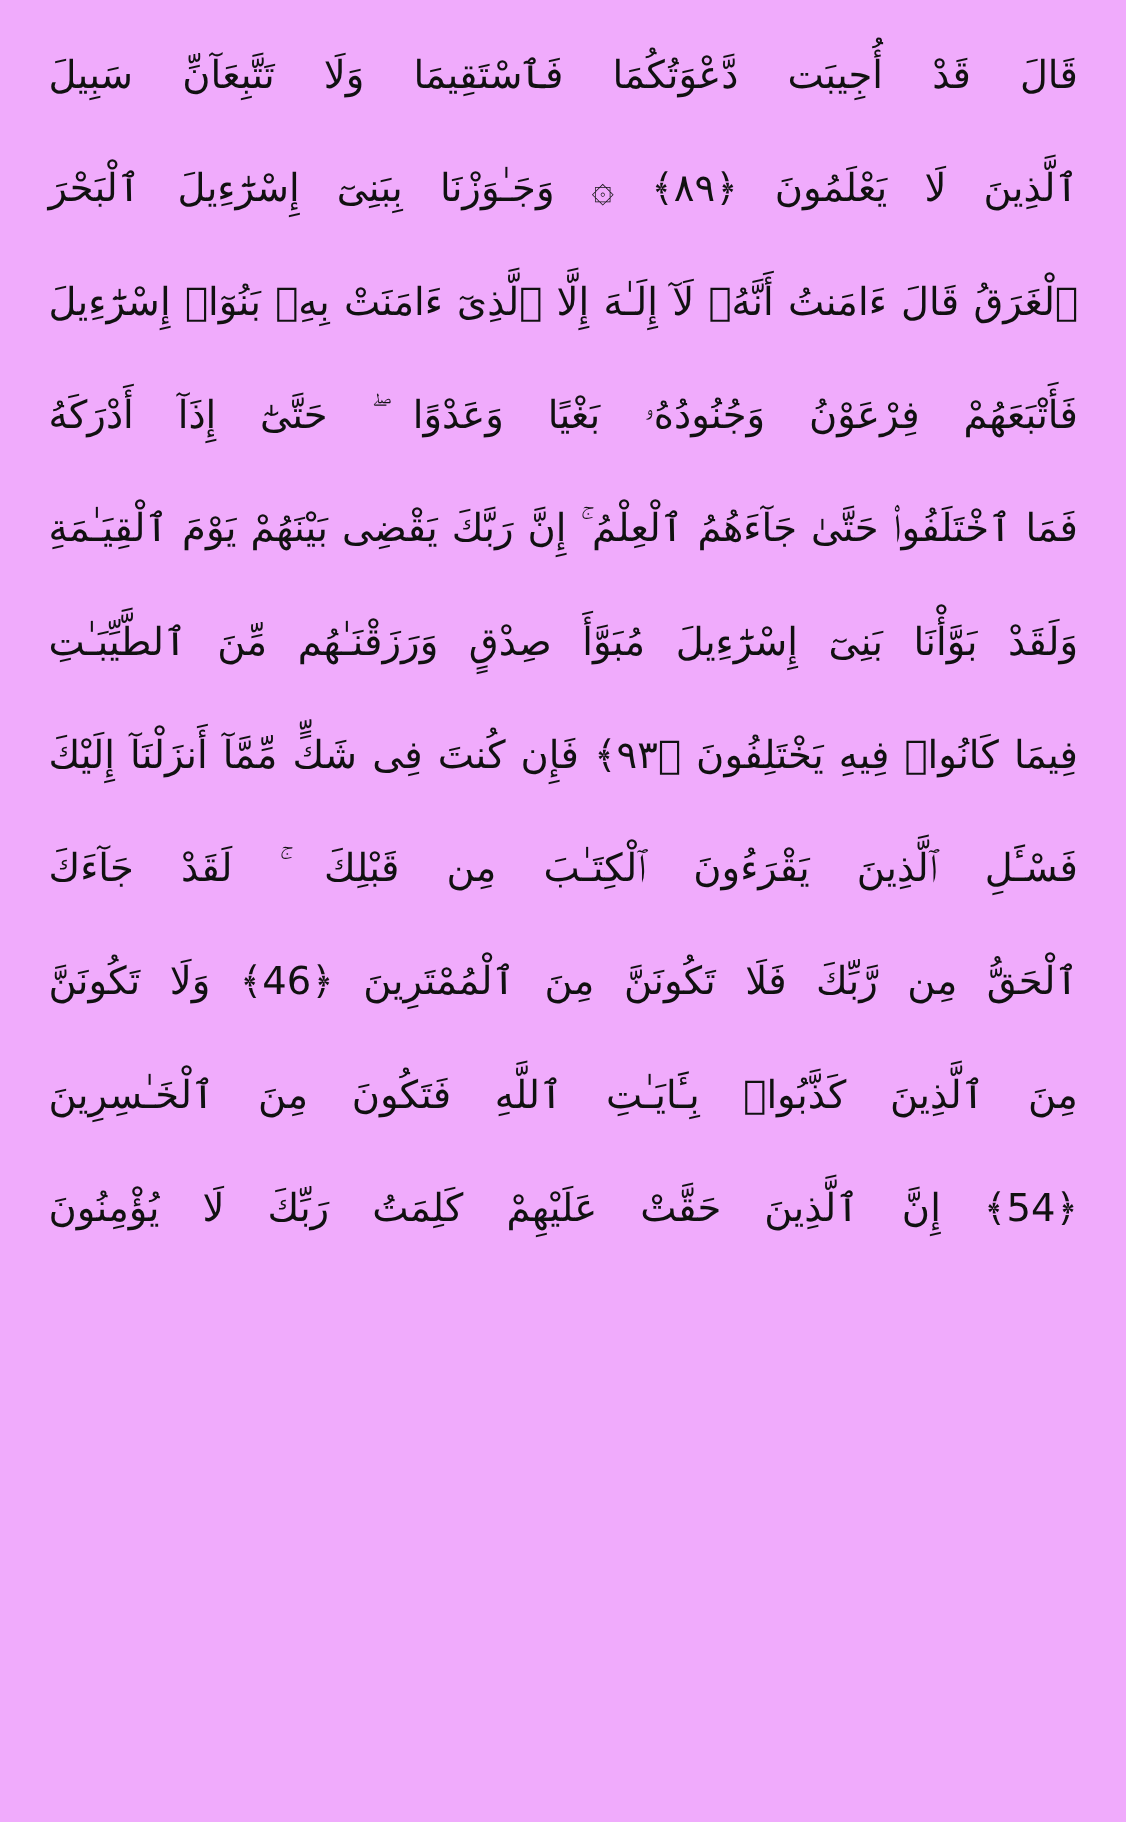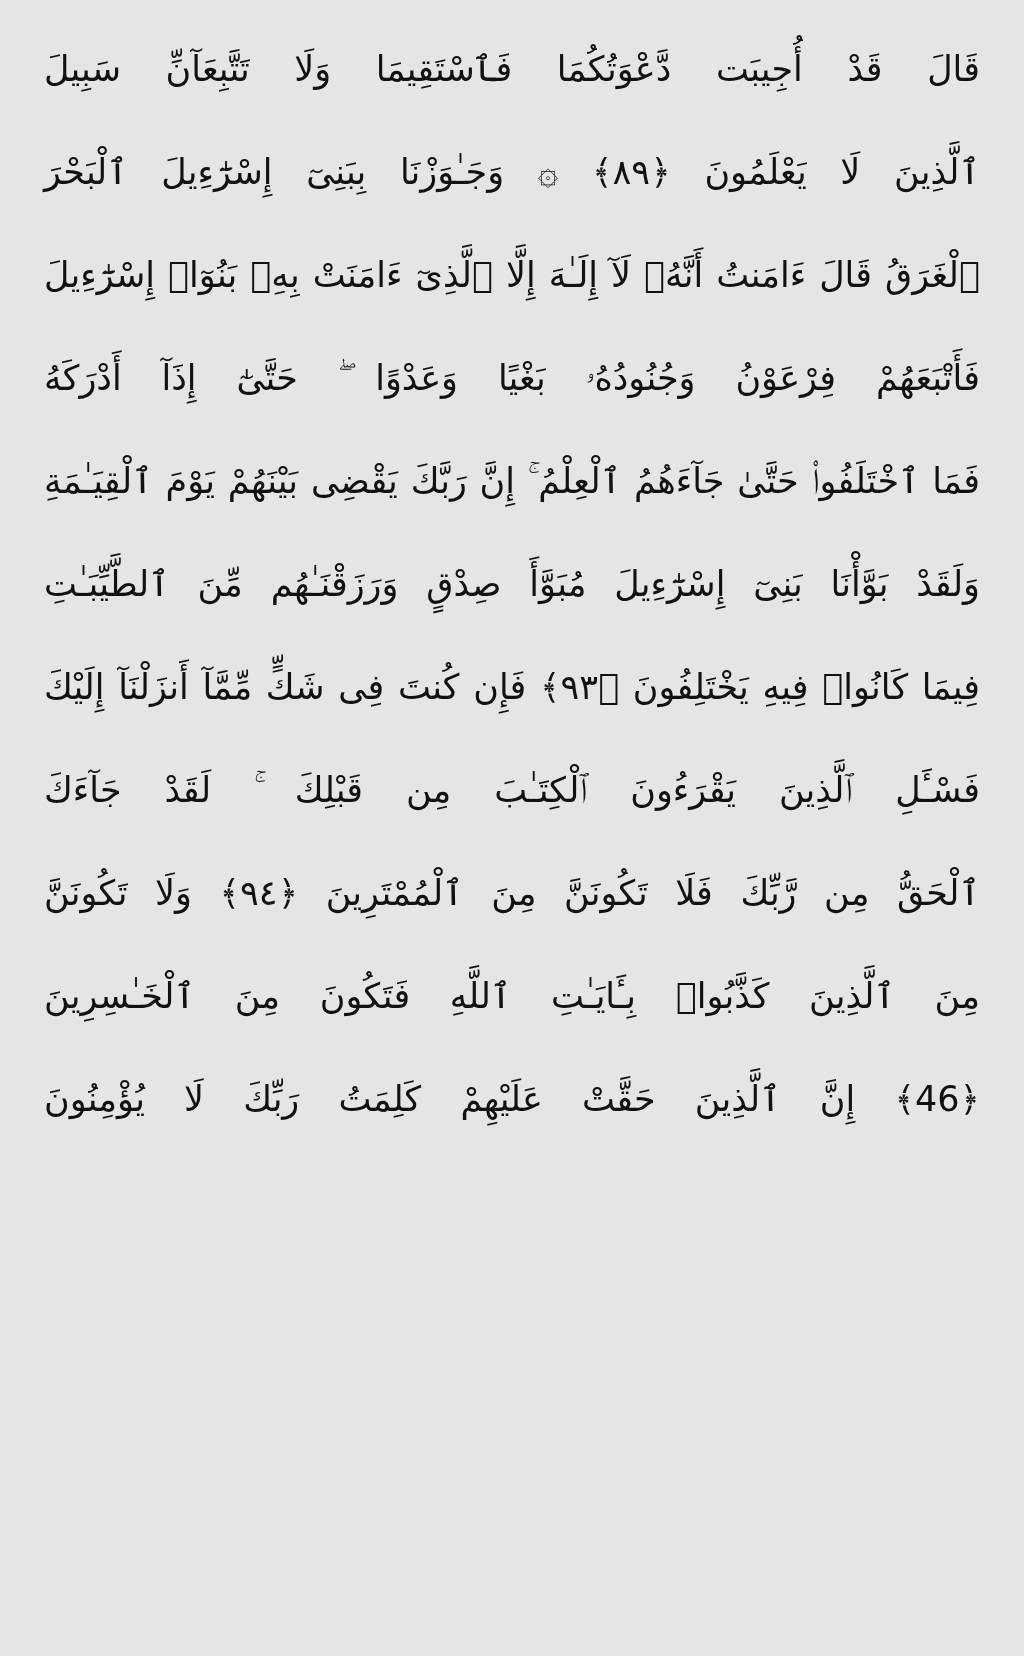--- a/index.html
+++ b/index.html
@@ -10,21 +10,21 @@
   body {
     width: 1024px;
     height: 1656px;
     font-family: "DejaVu Sans", sans-serif;
     overflow: hidden;
   }
   .page {
     position: relative;
     width: 1024px;
     height: 1656px;
-    background: #e5e5e5;
+    background: #f0abfc;
     box-sizing: border-box;
     padding: 18px 44px 28px 44px;
     display: flex;
     flex-direction: column;
     justify-content: flex-start;
   }
   .mushaf-body {
     direction: rtl;
     text-align: justify;
     text-align-last: justify;
@@ -57,17 +57,17 @@
 <div class="page">
   <div class="mushaf-body">
     <div class="ayah-line"><span>قَالَ قَدْ أُجِيبَت دَّعْوَتُكُمَا فَٱسْتَقِيمَا وَلَا تَتَّبِعَآنِّ سَبِيلَ</span></div>
     <div class="ayah-line"><span>ٱلَّذِينَ لَا يَعْلَمُونَ ﴿٨٩﴾ ۞ وَجَـٰوَزْنَا بِبَنِىٓ إِسْرَٰٓءِيلَ ٱلْبَحْرَ</span></div>
     <div class="ayah-line"><span>ٱلْغَرَقُ قَالَ ءَامَنتُ أَنَّهُۥ لَآ إِلَـٰهَ إِلَّا ٱلَّذِىٓ ءَامَنَتْ بِهِۦ بَنُوٓا۟ إِسْرَٰٓءِيلَ</span></div>
     <div class="ayah-line"><span>فَأَتْبَعَهُمْ فِرْعَوْنُ وَجُنُودُهُۥ بَغْيًا وَعَدْوًا ۖ حَتَّىٰٓ إِذَآ أَدْرَكَهُ</span></div>
     <div class="ayah-line"><span>فَمَا ٱخْتَلَفُوا۟ حَتَّىٰ جَآءَهُمُ ٱلْعِلْمُ ۚ إِنَّ رَبَّكَ يَقْضِى بَيْنَهُمْ يَوْمَ ٱلْقِيَـٰمَةِ</span></div>
     <div class="ayah-line"><span>وَلَقَدْ بَوَّأْنَا بَنِىٓ إِسْرَٰٓءِيلَ مُبَوَّأَ صِدْقٍ وَرَزَقْنَـٰهُم مِّنَ ٱلطَّيِّبَـٰتِ</span></div>
     <div class="ayah-line"><span>فِيمَا كَانُوا۟ فِيهِ يَخْتَلِفُونَ ﴿٩٣﴾ فَإِن كُنتَ فِى شَكٍّ مِّمَّآ أَنزَلْنَآ إِلَيْكَ</span></div>
     <div class="ayah-line"><span>فَسْـَٔلِ ٱلَّذِينَ يَقْرَءُونَ ٱلْكِتَـٰبَ مِن قَبْلِكَ ۚ لَقَدْ جَآءَكَ</span></div>
-    <div class="ayah-line"><span>ٱلْحَقُّ مِن رَّبِّكَ فَلَا تَكُونَنَّ مِنَ ٱلْمُمْتَرِينَ ﴿٩٤﴾ وَلَا تَكُونَنَّ</span></div>
+    <div class="ayah-line"><span>ٱلْحَقُّ مِن رَّبِّكَ فَلَا تَكُونَنَّ مِنَ ٱلْمُمْتَرِينَ ﴿46﴾ وَلَا تَكُونَنَّ</span></div>
     <div class="ayah-line"><span>مِنَ ٱلَّذِينَ كَذَّبُوا۟ بِـَٔايَـٰتِ ٱللَّهِ فَتَكُونَ مِنَ ٱلْخَـٰسِرِينَ</span></div>
-    <div class="ayah-line"><span>﴿46﴾ إِنَّ ٱلَّذِينَ حَقَّتْ عَلَيْهِمْ كَلِمَتُ رَبِّكَ لَا يُؤْمِنُونَ</span></div>
+    <div class="ayah-line"><span>﴿54﴾ إِنَّ ٱلَّذِينَ حَقَّتْ عَلَيْهِمْ كَلِمَتُ رَبِّكَ لَا يُؤْمِنُونَ</span></div>
   </div>
 </div>
 
 </body></html>

